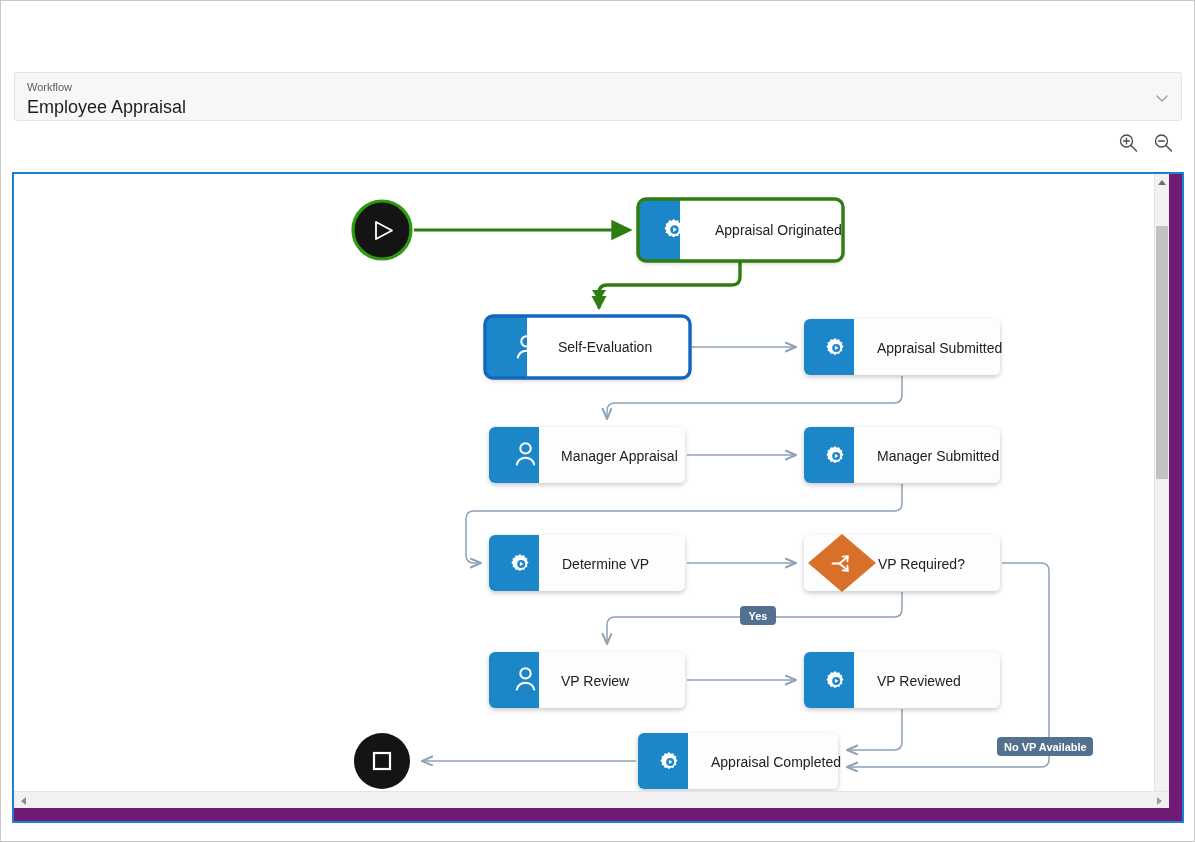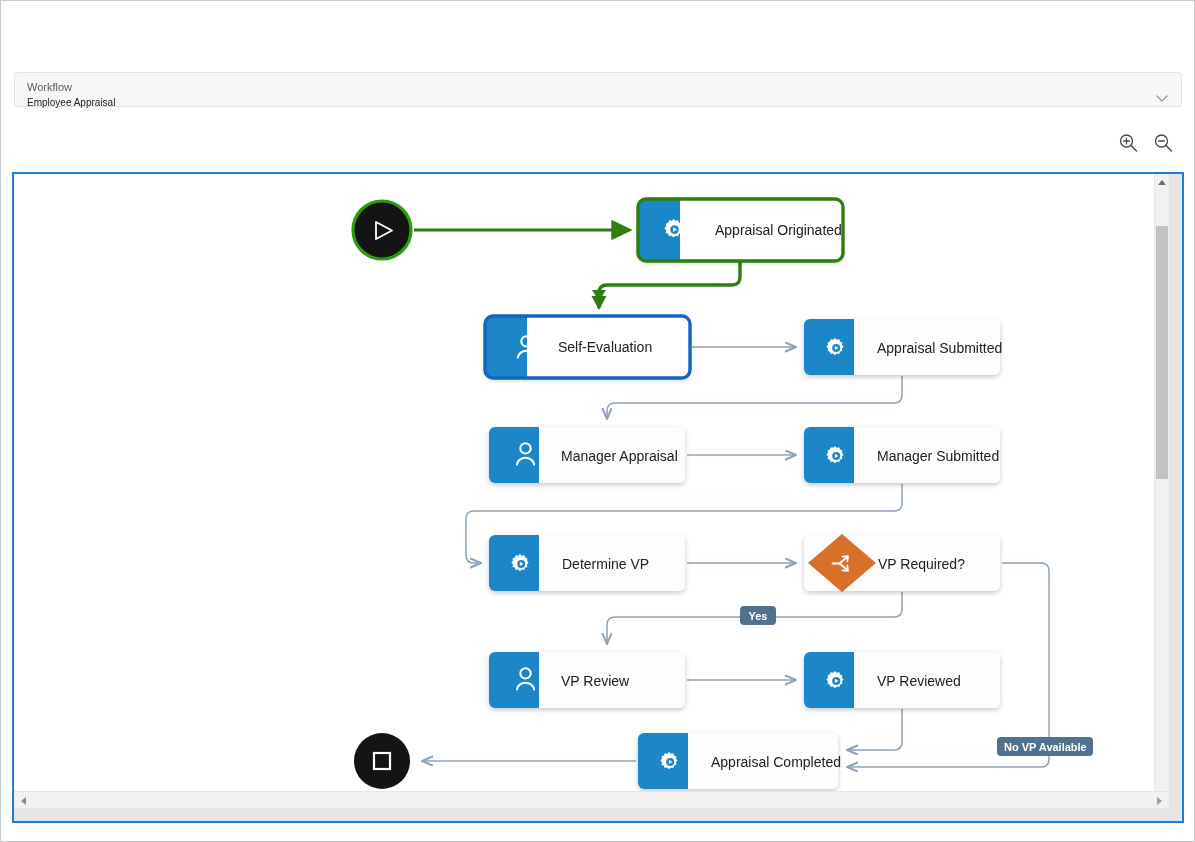--- a/index.html
+++ b/index.html
@@ -48,37 +48,37 @@
     display: flex;
     align-items: center;
     justify-content: center;
   }
 
   
   #workflow-field {
     position: absolute;
     left: 13px; top: 71px;
     width: 1168px;
-    height: 35px;
+    height: 49px;
     background: #f7f7f7;
     border: 1px solid #e4e4e4;
     border-radius: 3px;
     box-sizing: border-box;
     cursor: pointer;
   }
   #workflow-label {
     position: absolute;
     left: 12px; top: 8px;
     font-size: 11px;
     color: #5d5d5d;
   }
   #workflow-value {
     position: absolute;
     left: 12px; top: 24px;
-    font-size: 10px;
+    font-size: 18px;
     color: #1d1d1d;
   }
   #workflow-chevron {
     position: absolute;
     right: 11px; top: 17px;
     width: 16px; height: 16px;
   }
 
   
   #zoom-controls {
@@ -94,21 +94,21 @@
   }
 
   
   #canvas-frame {
     position: absolute;
     left: 11px; top: 171px;
     width: 1172px;
     height: 651px;
     border: 2px solid #1b7fd4;
     box-sizing: border-box;
-    background: #e5e5e5;
+    background: #701a75;
     overflow: hidden;
   }
   #canvas-inner {
     position: absolute;
     left: 0; top: 0;
     width: 1155px;
     height: 634px;
     overflow: hidden;
     background: #ffffff;
   }

